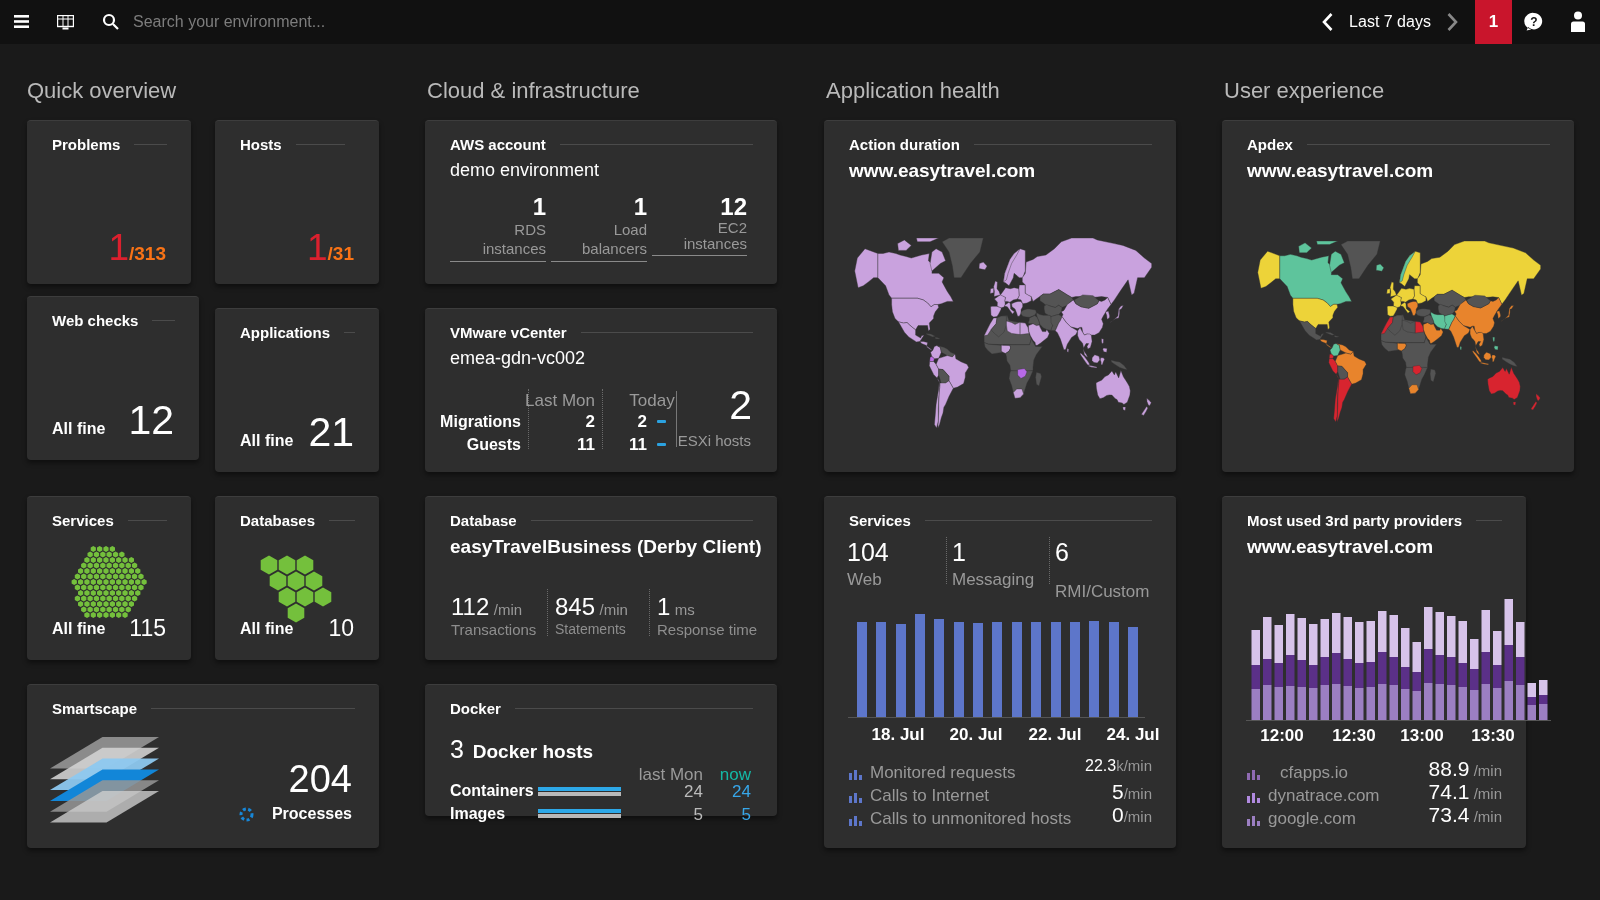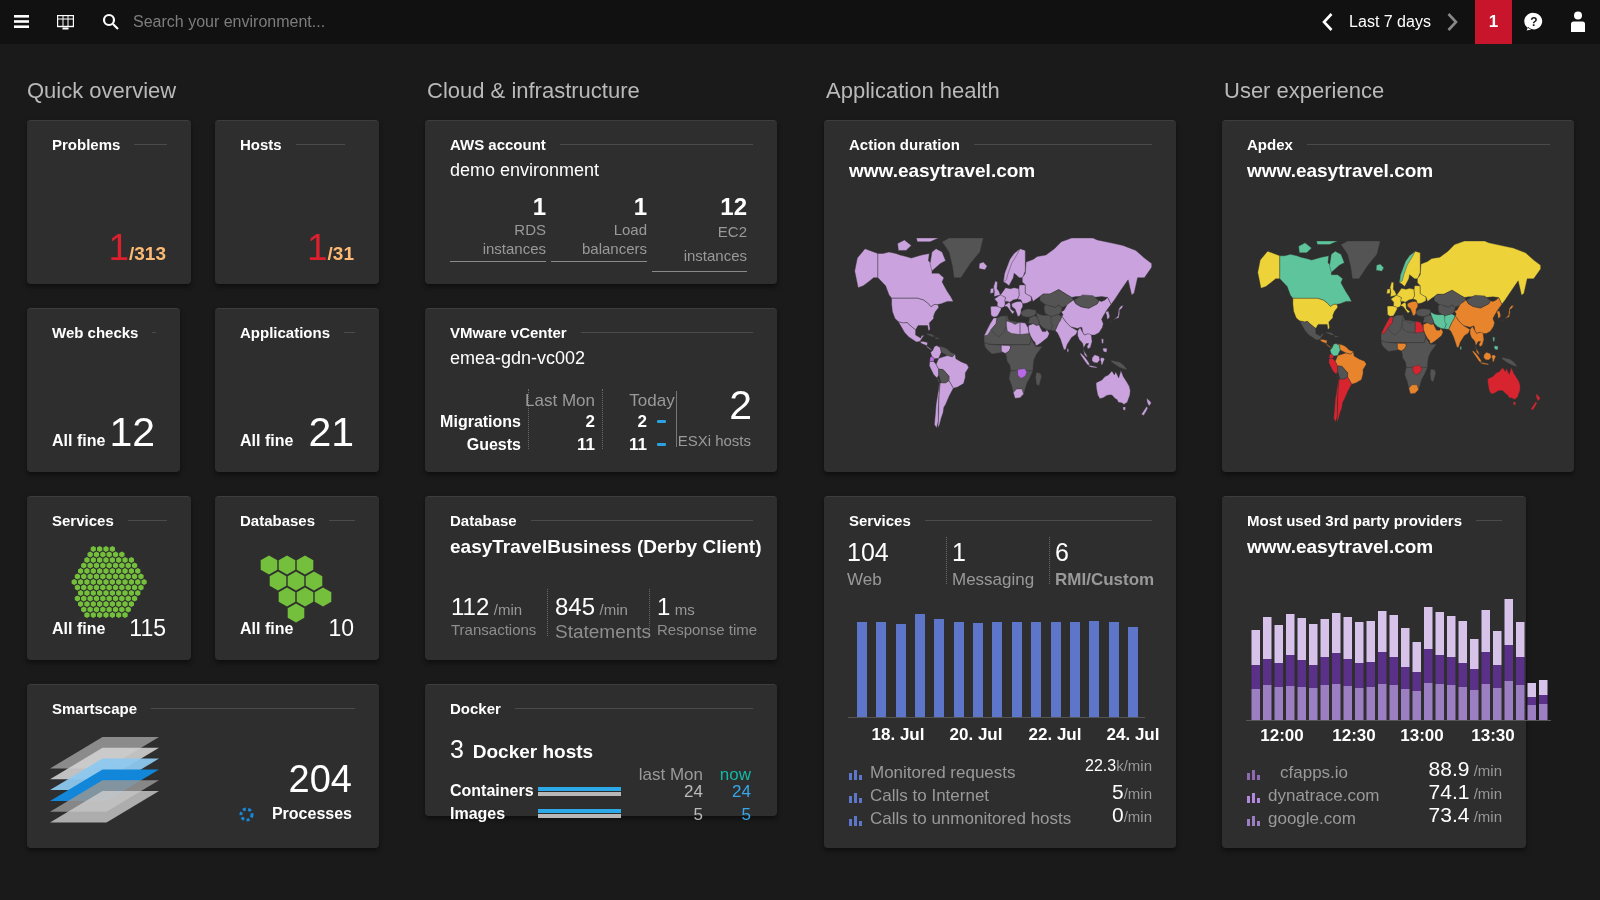--- a/index.html
+++ b/index.html
@@ -9,21 +9,21 @@
 .heading { position:absolute; color:#b9b9b9; font-size:22px; top:78px; }
 .trow { position:absolute; left:25px; right:24px; top:14px; height:18px; display:flex; align-items:center; }
 .ttitle { color:#fff; font-size:15px; font-weight:bold; white-space:nowrap; }
 .tline { flex:1; height:1px; background:#4b4b4b; margin-left:14px; }
 .tsub { position:absolute; left:25px; top:39px; color:#fff; font-size:18px; white-space:nowrap; }
 .allfine { position:absolute; left:25px; bottom:22px; color:#fff; font-size:16px; font-weight:bold; }
 .bignum { position:absolute; right:25px; bottom:16px; color:#fff; font-size:41px; font-weight:400; }
 .mednum { position:absolute; right:25px; bottom:18px; color:#fff; font-size:23px; font-weight:400; }
 .frac { position:absolute; right:25px; bottom:15px; display:flex; align-items:baseline; }
 .frac .red { color:#dc202e; font-size:37px; font-weight:400; }
-.frac .den { color:#fdba74; font-size:19px; font-weight:bold; }
+.frac .den { color:#f97316; font-size:19px; font-weight:bold; }
 .gray { color:#999; }
 .statnum { color:#fff; font-size:24px; font-weight:bold; line-height:26px; }
 .dot-sep { position:absolute; width:1px; border-left:1px dotted #6a6a6a; }
 </style></head>
 <body>
 
 <div id="topbar">
   <svg class="abs" style="left:14px;top:15px" width="15" height="13" viewBox="0 0 15 13">
       <rect y="0" width="15" height="2.6" fill="#fff"></rect>
       <rect y="5.2" width="15" height="2.6" fill="#fff"></rect>
@@ -79,21 +79,21 @@
   <div class="trow">
       <span class="ttitle">Hosts</span>
       <div class="tline" style="max-width:49px"></div>
     </div>
   <div class="frac">
       <span class="red">1</span>
       <span class="den">/31</span>
     </div>
 </div>
 
-<div class="tile" style="left:27px;top:308px;width:153px;height:164px;">
+<div class="tile" style="left:27px;top:296px;width:172px;height:164px;">
   <div class="trow">
       <span class="ttitle">Web checks</span>
       <div class="tline" style="max-width:49px"></div>
     </div>
   <div class="allfine">All fine</div>
   <div class="bignum">12</div>
 </div>
 
 <div class="tile" style="left:215px;top:308px;width:164px;height:164px;">
   <div class="trow">
@@ -284,21 +284,21 @@
     <div class="gray" style="font-size:15px;line-height:19px;margin-top:0px;">RDS<br>instances</div>
     <div style="height:1px;background:#8a8a8a;margin-top:3px;"></div>
   </div>
   <div class="abs" style="left:126px;top:73px;width:96px;text-align:right;">
     <div class="statnum">1</div>
     <div class="gray" style="font-size:15px;line-height:19px;margin-top:0px;">Load<br>balancers</div>
     <div style="height:1px;background:#8a8a8a;margin-top:3px;"></div>
   </div>
   <div class="abs" style="left:227px;top:73px;width:95px;text-align:right;">
     <div class="statnum">12</div>
-    <div class="gray" style="font-size:15px;line-height:24px;margin-top:0px;">EC2<br>instances</div>
+    <div class="gray" style="font-size:15px;line-height:16px;margin-top:0px;">EC2<br>instances</div>
     <div style="height:1px;background:#8a8a8a;margin-top:3px;"></div>
   </div>
 </div>
 
 <div class="tile" style="left:425px;top:308px;width:352px;height:164px;">
   <div class="trow">
       <span class="ttitle">VMware vCenter</span>
       <div class="tline"></div>
     </div>
   <div class="tsub">emea-gdn-vc002</div>
@@ -323,21 +323,21 @@
   <div class="trow">
       <span class="ttitle">Database</span>
       <div class="tline"></div>
     </div>
   <div class="tsub" style="font-weight:bold;font-size:19px;">easyTravelBusiness (Derby Client)</div>
   <div class="dot-sep" style="left:122px;top:92px;height:47px;"></div>
   <div class="dot-sep" style="left:224px;top:92px;height:47px;"></div>
   <div class="abs" style="left:26px;top:96px;"><span style="color:#fff;font-size:24px;">112</span> <span class="gray" style="font-size:15px;">/min</span></div>
   <div class="abs" style="left:26px;top:124px;color:#8e8e8e;font-size:15px;">Transactions</div>
   <div class="abs" style="left:130px;top:96px;"><span style="color:#fff;font-size:24px;">845</span> <span class="gray" style="font-size:15px;">/min</span></div>
-  <div class="abs" style="left:130px;top:124px;color:#8e8e8e;font-size:19px;">Statements</div>
+  <div class="abs" style="left:130px;top:124px;color:#8e8e8e;font-size:14px;">Statements</div>
   <div class="abs" style="left:232px;top:96px;"><span style="color:#fff;font-size:24px;">1</span> <span class="gray" style="font-size:15px;">ms</span></div>
   <div class="abs" style="left:232px;top:124px;color:#8e8e8e;font-size:15px;">Response time</div>
 </div>
 
 <div class="tile" style="left:425px;top:684px;width:352px;height:132px;">
   <div class="trow">
       <span class="ttitle">Docker</span>
       <div class="tline"></div>
     </div>
   <div class="abs" style="left:25px;top:50px;"><span style="color:#fff;font-size:25px;">3</span> &nbsp;<span style="color:#fff;font-size:19px;font-weight:bold;margin-top:46px;">Docker hosts</span></div>
@@ -444,21 +444,21 @@
       <div class="gray" style="font-size:17px;margin-top:3px;">Web</div>
     </div>
   <div class="dot-sep" style="left:122px;top:40px;height:47px;"></div>
   <div class="abs" style="left:128px;top:41px;">
       <div style="color:#fff;font-size:25px;">1</div>
       <div class="gray" style="font-size:17px;margin-top:3px;">Messaging</div>
     </div>
   <div class="dot-sep" style="left:225px;top:40px;height:47px;"></div>
   <div class="abs" style="left:231px;top:41px;">
       <div style="color:#fff;font-size:25px;">6</div>
-      <div class="gray" style="font-size:17px;margin-top:3px;font-weight:bold;">RMI/Custom</div>
+      <div class="gray" style="font-size:17px;margin-top:15px;">RMI/Custom</div>
     </div>
   <svg class="abs" style="left:0;top:0" width="352" height="352">
     <rect x="33" y="125" width="10" height="95" fill="#5d76ca"></rect>
       <rect x="52" y="125" width="10" height="95" fill="#5d76ca"></rect>
       <rect x="72" y="127" width="10" height="93" fill="#5d76ca"></rect>
       <rect x="91" y="117" width="10" height="103" fill="#5d76ca"></rect>
       <rect x="110" y="122" width="10" height="98" fill="#5d76ca"></rect>
       <rect x="130" y="125" width="10" height="95" fill="#5d76ca"></rect>
       <rect x="149" y="126" width="10" height="94" fill="#5d76ca"></rect>
       <rect x="168" y="125" width="10" height="95" fill="#5d76ca"></rect>

